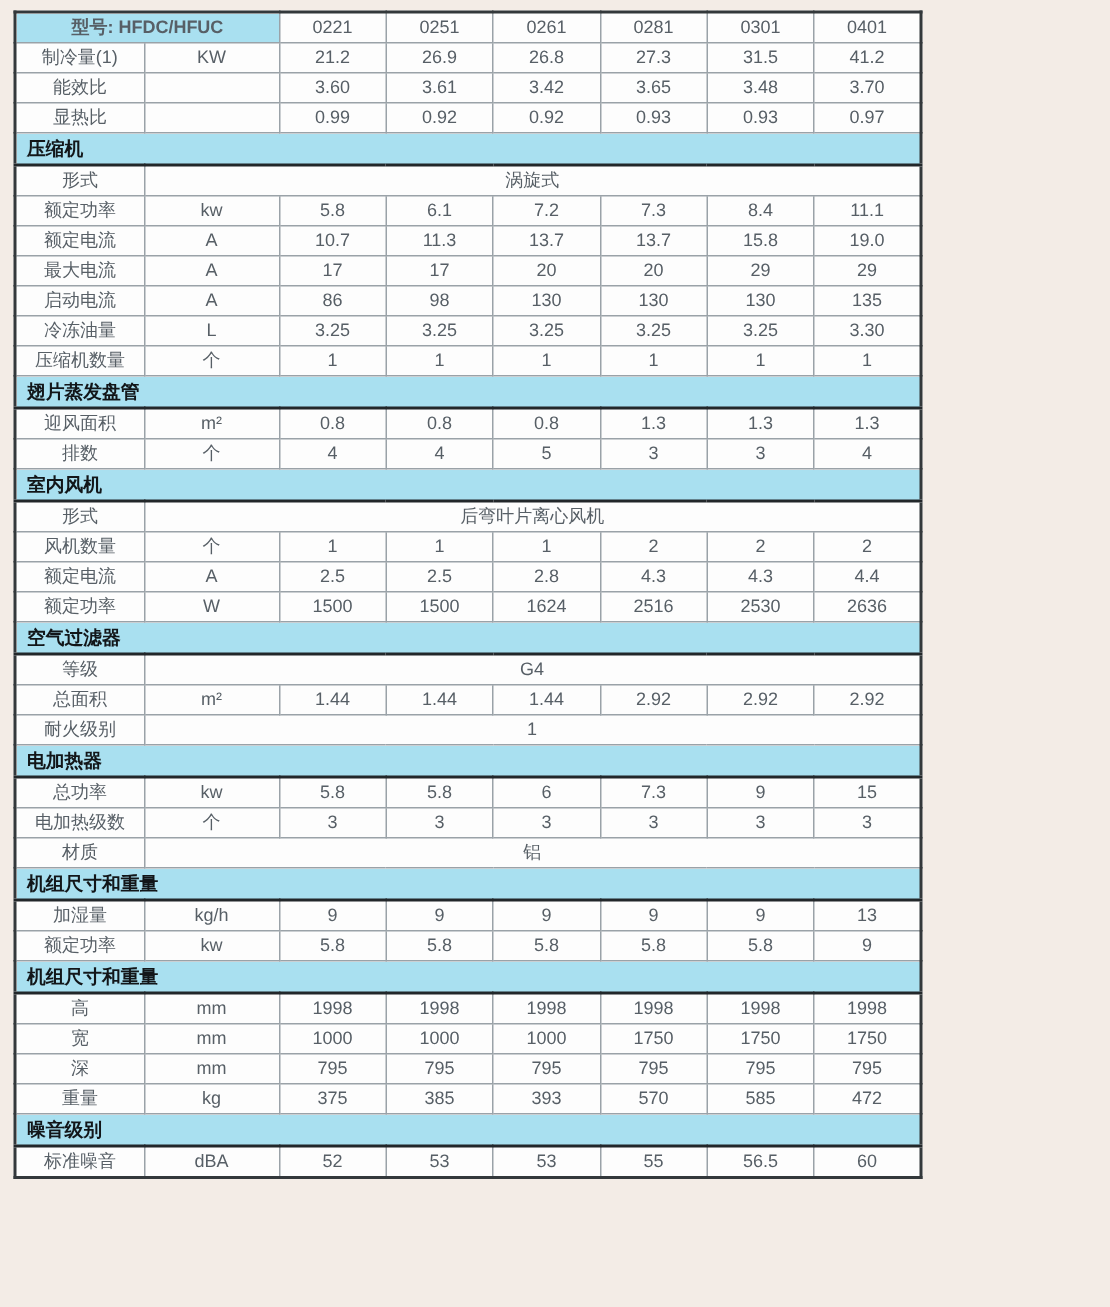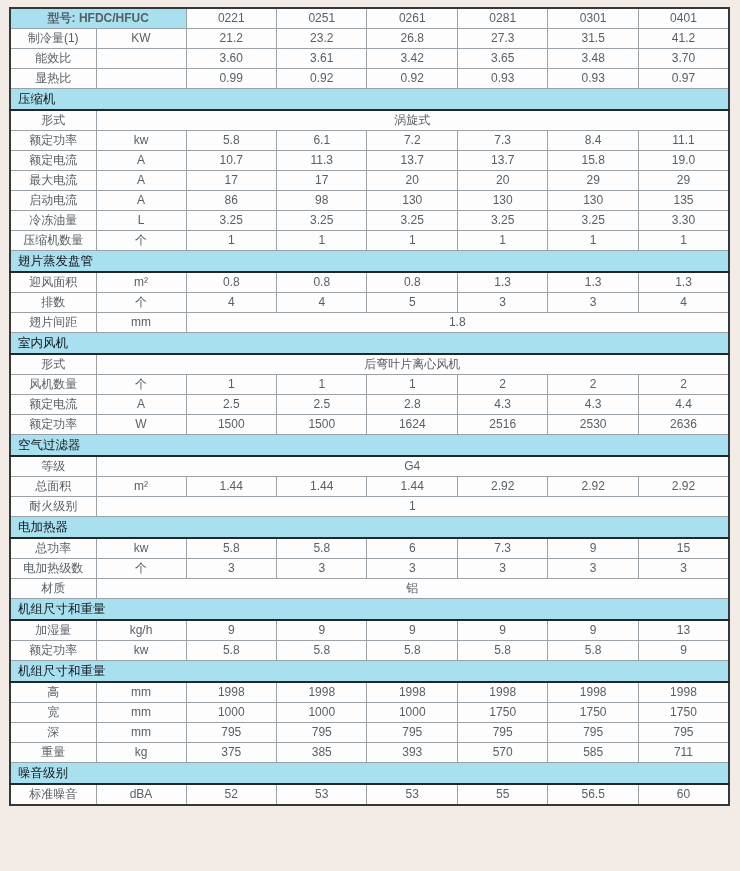--- a/index.html
+++ b/index.html
@@ -11,21 +11,21 @@
     height: 871px;
     background: #f3ece6;
     font-family: "Liberation Sans", "DejaVu Sans", sans-serif;
     position: relative;
     overflow: hidden;
   }
   table.spec {
     position: absolute;
     left: 9px;
     top: 7px;
-    width: 721px;
+    width: 606px;
     border-collapse: collapse;
     table-layout: fixed;
     border: 2px solid #33383b;
     background: #fdfdfd;
   }
   table.spec td {
     border: 1px solid #9aa2a8;
     height: 19px;
     line-height: 19px;
     font-size: 12px;
@@ -36,21 +36,21 @@
     white-space: nowrap;
   }
   td.lbl {
     text-align: left;
     padding-left: 7px;
     color: #474d52;
   }
   tr.sectionrow td {
     background: #a9e0f0;
     text-align: left;
-    font-weight: normal;
+    font-weight: bold;
     color: #121619;
     font-size: 12.5px;
     padding-left: 7px;
     height: 20px;
     line-height: 20px;
     border-left: none;
     border-right: none;
     border-top: 1px solid #33383b;
     border-bottom: 2px solid #22272a;
   }
@@ -89,21 +89,21 @@
         <td>0251</td>
         <td>0261</td>
         <td>0281</td>
         <td>0301</td>
         <td>0401</td>
       </tr>
       <tr>
         <td class="lbl">制冷量(1)</td>
         <td>KW</td>
         <td>21.2</td>
-        <td>23.2</td>
+        <td>26.9</td>
         <td>26.8</td>
         <td>27.3</td>
         <td>31.5</td>
         <td>41.2</td>
       </tr>
       <tr>
         <td class="lbl">能效比</td>
         <td></td>
         <td>3.60</td>
         <td>3.61</td>
@@ -205,25 +205,20 @@
       <tr>
         <td class="lbl">排数</td>
         <td>个</td>
         <td>4</td>
         <td>4</td>
         <td>5</td>
         <td>3</td>
         <td>3</td>
         <td>4</td>
       </tr>
-      <tr>
-        <td class="lbl">翅片间距</td>
-        <td>mm</td>
-        <td class="spanv spanv-u" colspan="6">1.8</td>
-      </tr>
       <tr class="sectionrow">
         <td colspan="8">室内风机</td>
       </tr>
       <tr>
         <td class="lbl">形式</td>
         <td class="spanv spanv-l" colspan="7">后弯叶片离心风机</td>
       </tr>
       <tr>
         <td class="lbl">风机数量</td>
         <td>个</td>
@@ -359,21 +354,21 @@
         <td>795</td>
       </tr>
       <tr>
         <td class="lbl">重量</td>
         <td>kg</td>
         <td>375</td>
         <td>385</td>
         <td>393</td>
         <td>570</td>
         <td>585</td>
-        <td>711</td>
+        <td>472</td>
       </tr>
       <tr class="sectionrow">
         <td colspan="8">噪音级别</td>
       </tr>
       <tr>
         <td class="lbl">标准噪音</td>
         <td>dBA</td>
         <td>52</td>
         <td>53</td>
         <td>53</td>

